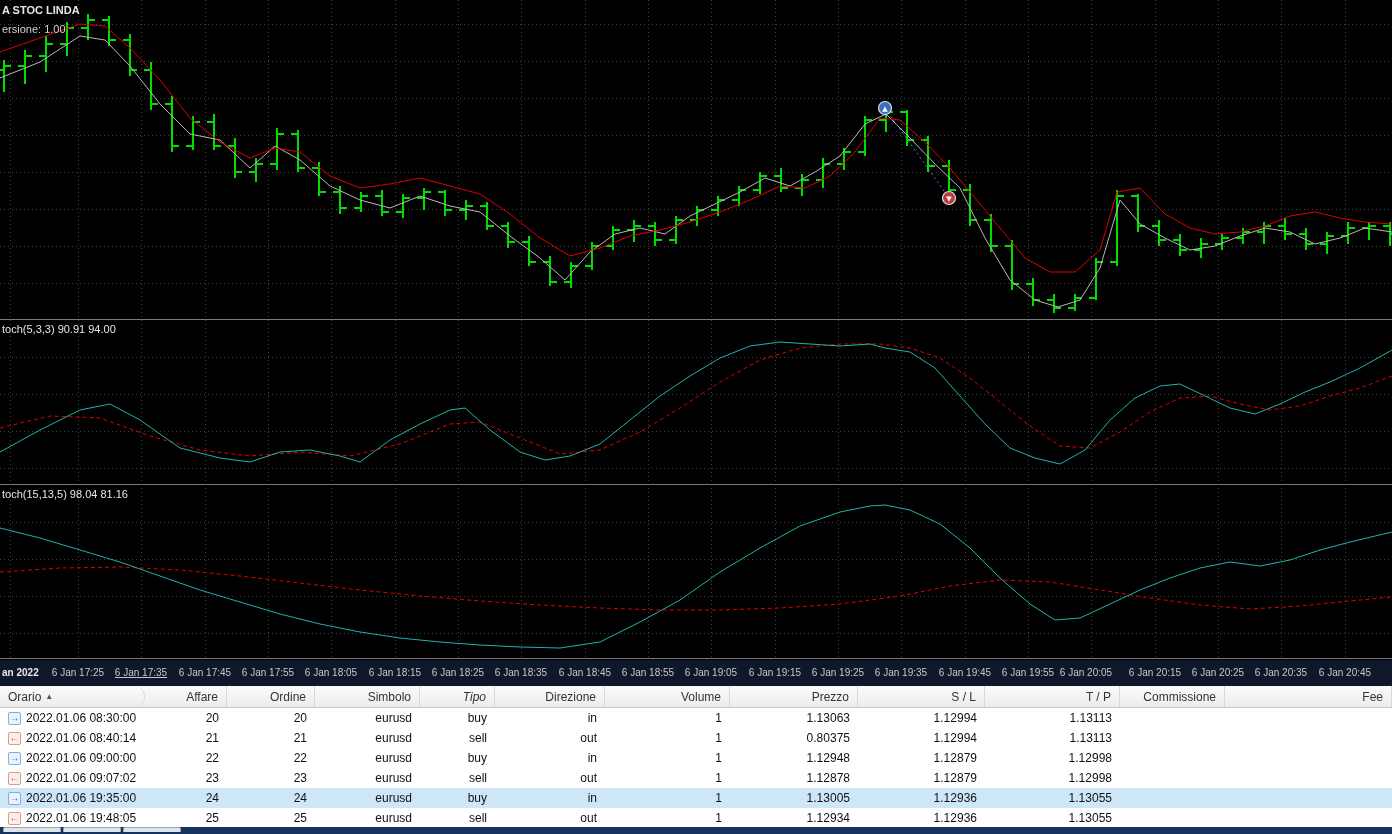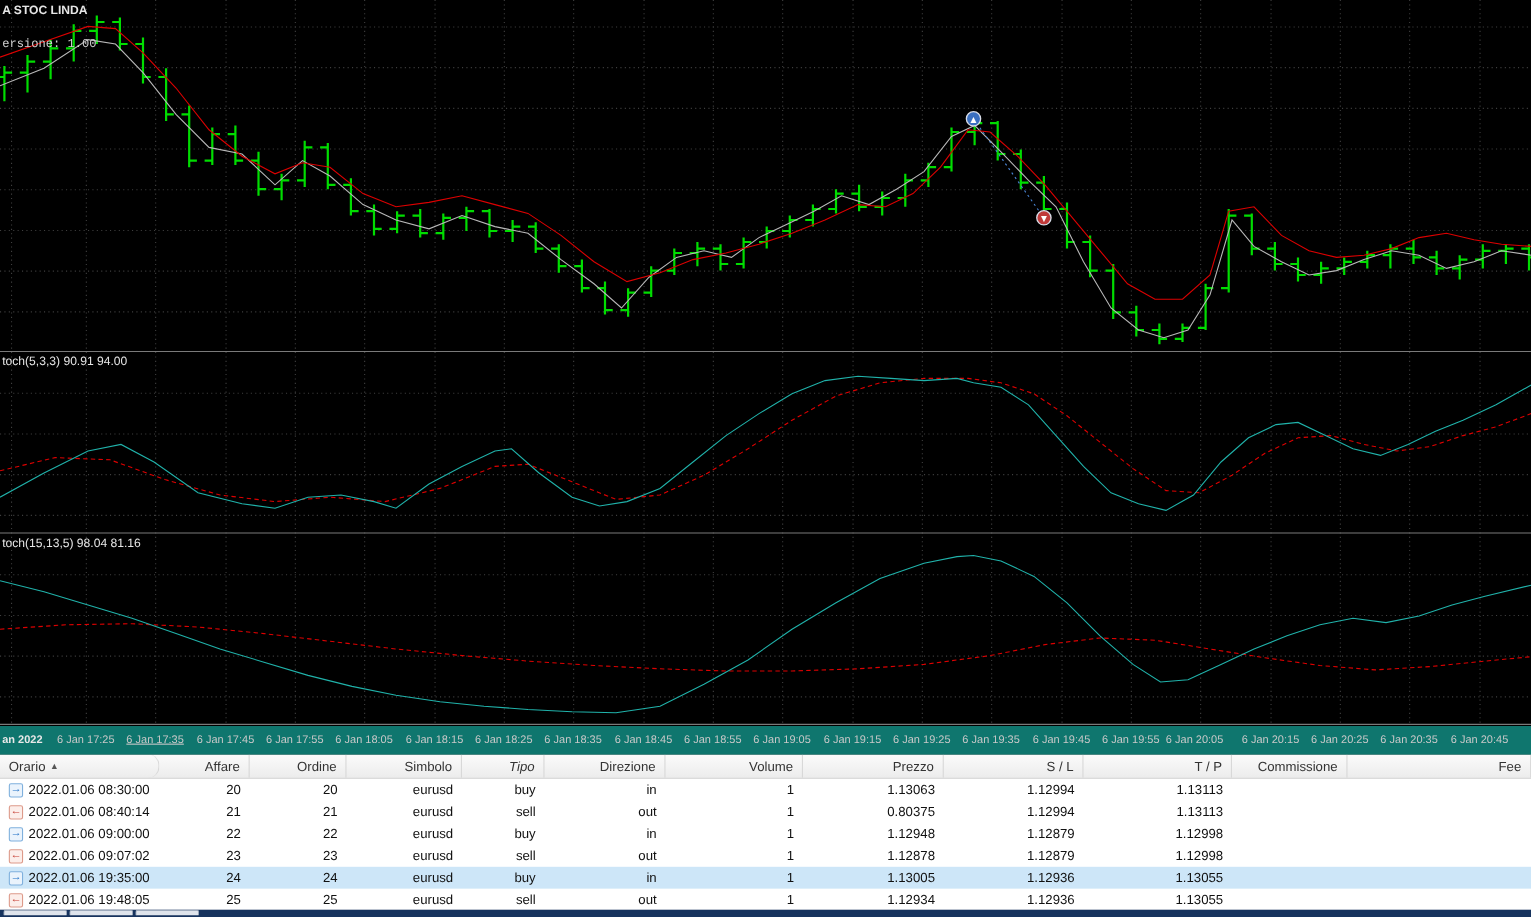--- a/index.html
+++ b/index.html
@@ -5,26 +5,26 @@
   *{margin:0;padding:0;box-sizing:border-box}
   html,body{width:1392px;height:834px;overflow:hidden;background:#000;
     font-family:"Liberation Sans",sans-serif;}
   .app{position:relative;width:1392px;height:834px;}
 
   
   .chart-wrap{position:relative;width:1392px;height:660px;background:#000;}
   .chart-wrap svg{position:absolute;left:0;top:0;}
   .overlay-label{position:absolute;color:#e6e6e6;font-size:11px;line-height:12px;white-space:nowrap;}
   .overlay-label.title{font-weight:bold;top:4px;left:2px;}
-  .overlay-label.version{top:35px;left:2px;color:#d0d0d0;font-family:Liberation Mono, monospace;}
+  .overlay-label.version{top:23px;left:2px;color:#d0d0d0;}
   .overlay-label.stoch1{top:323px;left:2px;}
   .overlay-label.stoch2{top:488px;left:2px;}
 
   
-  .time-axis{position:relative;width:1392px;height:26px;background:#0f766e;text-align:center;}
+  .time-axis{position:relative;width:1392px;height:26px;background:#0f172a;text-align:center;}
   .time-label{position:absolute;top:7px;transform:translateX(-50%);
     color:#c8c8c8;font-size:10px;white-space:nowrap;}
   .time-label.first{font-weight:bold;color:#e8e8e8;transform:none;}
 
   
   .deals-table{width:1392px;background:#fff;color:#111;font-size:12px;}
   .thead{display:flex;height:22px;background:linear-gradient(#fbfbfb,#ececec);
     border-bottom:1px solid #c9c9c9;}
   .th{display:flex;align-items:center;justify-content:flex-end;gap:4px;
     padding:0 8px;border-right:1px solid #d8d8d8;color:#333;white-space:nowrap;overflow:hidden;}

